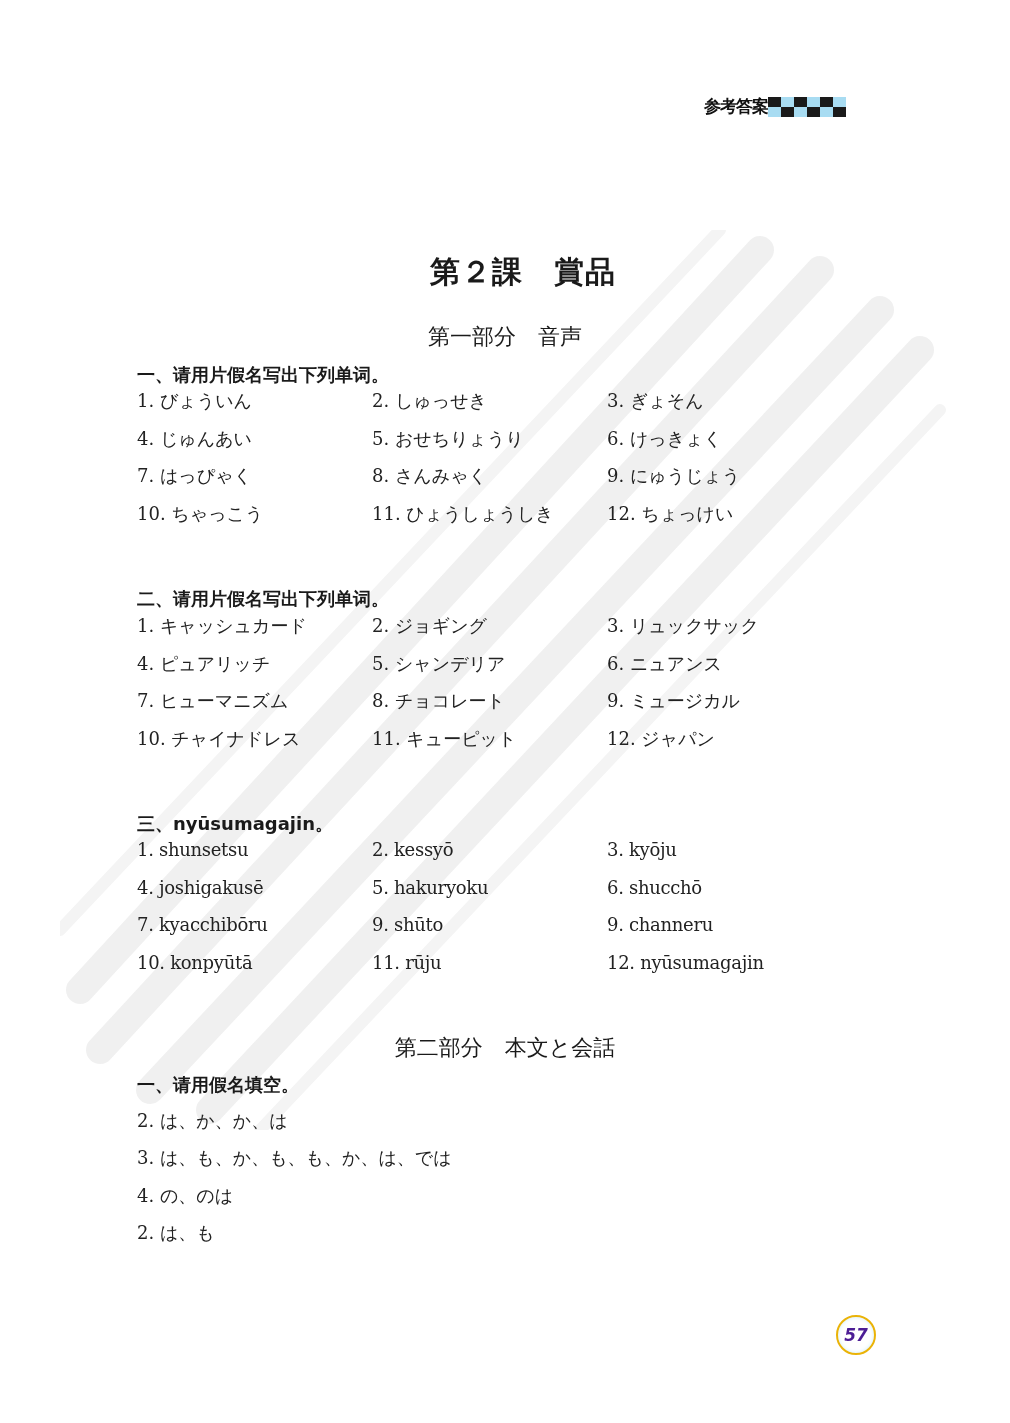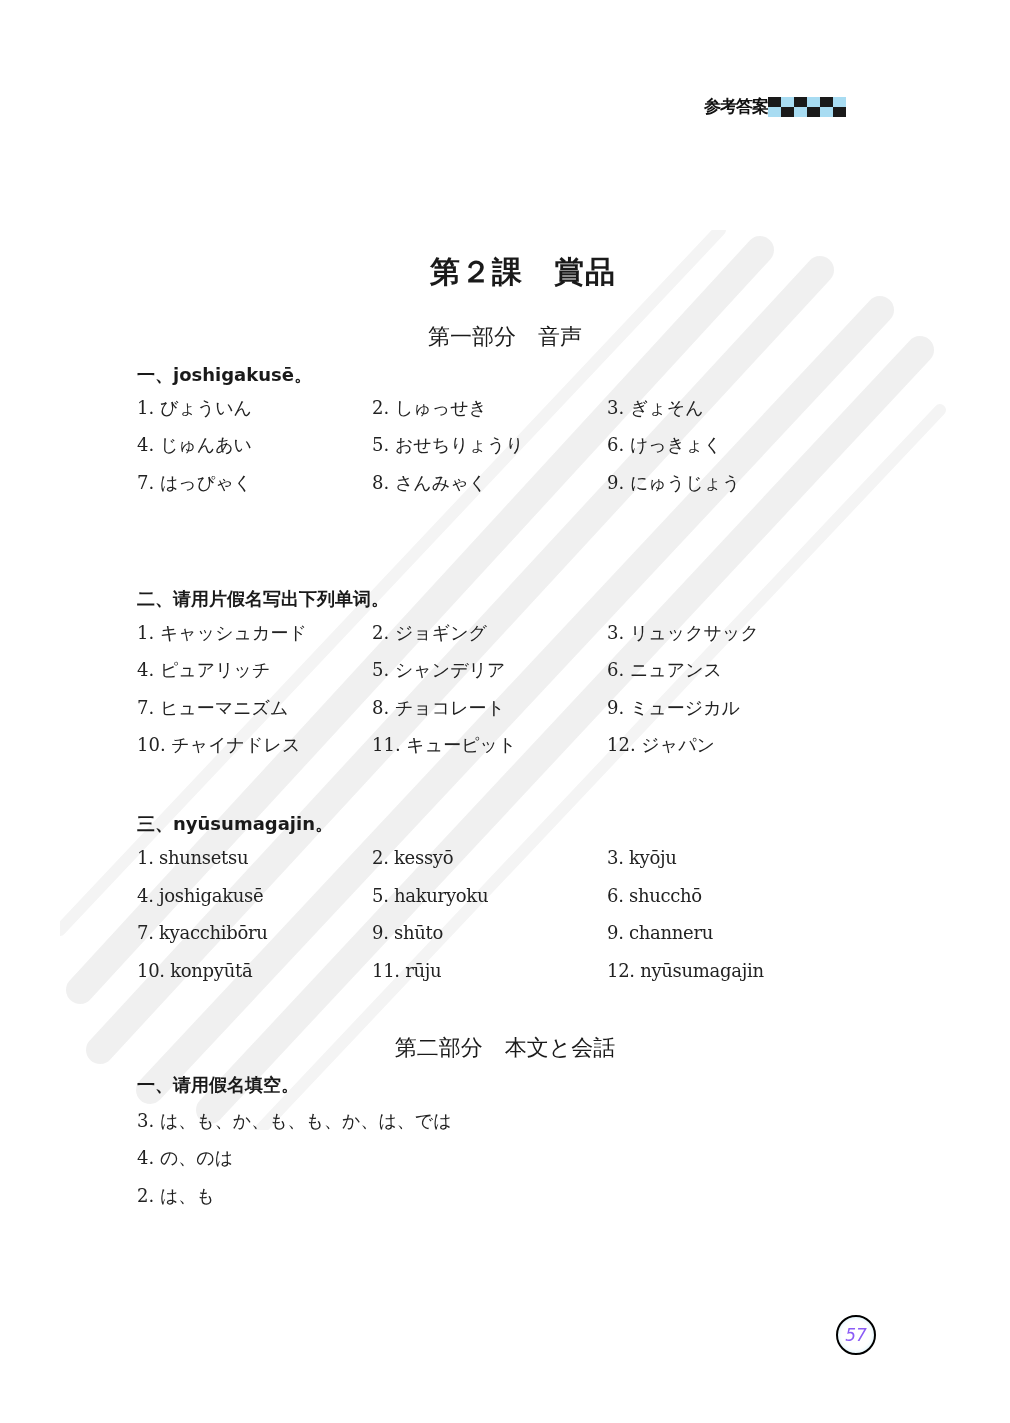--- a/index.html
+++ b/index.html
@@ -32,34 +32,34 @@
   }
   .part-title {
     position: absolute; left: 0; width: 1010px; text-align: center;
     font-family: "DejaVu Sans", "Liberation Sans", sans-serif; font-size: 22px; color: #1a1a1a;
   }
   .sec-title {
     position: absolute; left: 137px;
     font-family: "DejaVu Sans", "Liberation Sans", sans-serif; font-weight: bold; font-size: 18px; color: #1a1a1a;
   }
   .grid { position: absolute; left: 137px; width: 700px; }
-  .grid .row { height: 37.5px; display: flex; align-items: center; }
+  .grid .row { height: 37.5px; display: flex; }
   .grid .cell { font-size: 18px; color: #222; white-space: nowrap; }
   .grid .c0 { width: 235px; }
   .grid .c1 { width: 235px; }
   .grid .c2 { width: 230px; }
   .grid.romaji .cell { font-family: "DejaVu Serif", serif; font-size: 18px; letter-spacing: -0.3px; }
   .fill-list { position: absolute; left: 137px; }
   .fill-list .line { height: 37.5px; display: flex; align-items: center; font-size: 18px; color: #222; white-space: nowrap; }
 
   .page-num {
     position: absolute; left: 836px; top: 1315px; width: 36px; height: 36px; border-radius: 50%;
-    border: 2px solid #000000; box-shadow: 0 0 4px #cdeefb inset;
+    border: 2px solid #eab308; box-shadow: 0 0 4px #cdeefb inset;
     display: flex; align-items: center; justify-content: center;
-    font-family: "DejaVu Sans", "Liberation Sans", sans-serif; font-style: italic; font-size: 17px; color: #8b5cf6;
+    font-family: "DejaVu Sans", "Liberation Sans", sans-serif; font-style: italic; font-size: 17px; color: #4c1d95; font-weight: bold;
   }
 </style>
 </head>
 <body>
 
 <svg class="watermark" viewBox="0 0 900 900">
   <g stroke="#efefef" stroke-width="28" stroke-linecap="round" fill="none" opacity="0.9">
     <line x1="40" y1="820" x2="760" y2="40"></line>
     <line x1="90" y1="860" x2="820" y2="80"></line>
     <line x1="20" y1="760" x2="700" y2="20"></line>
@@ -87,36 +87,41 @@
       <span class="l"></span>
       <span class="d"></span>
   </div>
 </div>
 
 <div class="content">
   <div class="lesson-title">第２課　賞品</div>
 
   <div class="part-title" style="top:322px">第一部分　音声</div>
 
-  <div class="sec-title" style="top:363px">一、joshigakusē。</div>
+  <div class="sec-title" style="top:363px">一、请用片假名写出下列单词。</div>
   <div class="grid" style="top:389px">
     <div class="row">
       <span class="cell c0">1. びょういん</span>
       <span class="cell c1">2. しゅっせき</span>
       <span class="cell c2">3. ぎょそん</span>
     </div>
     <div class="row">
       <span class="cell c0">4. じゅんあい</span>
       <span class="cell c1">5. おせちりょうり</span>
       <span class="cell c2">6. けっきょく</span>
     </div>
     <div class="row">
       <span class="cell c0">7. はっぴゃく</span>
       <span class="cell c1">8. さんみゃく</span>
       <span class="cell c2">9. にゅうじょう</span>
+    </div>
+    <div class="row">
+      <span class="cell c0">10. ちゃっこう</span>
+      <span class="cell c1">11. ひょうしょうしき</span>
+      <span class="cell c2">12. ちょっけい</span>
     </div>
   </div>
 
   <div class="sec-title" style="top:587px">二、请用片假名写出下列单词。</div>
   <div class="grid" style="top:614px">
     <div class="row">
       <span class="cell c0">1. キャッシュカード</span>
       <span class="cell c1">2. ジョギング</span>
       <span class="cell c2">3. リュックサック</span>
     </div>
@@ -157,19 +162,20 @@
     <div class="row">
       <span class="cell c0">10. konpyūtā</span>
       <span class="cell c1">11. rūju</span>
       <span class="cell c2">12. nyūsumagajin</span>
     </div>
   </div>
 
   <div class="part-title" style="top:1033px; left:0;">第二部分　本文と会話</div>
   <div class="sec-title" style="top:1073px">一、请用假名填空。</div>
   <div class="fill-list" style="top:1102px">
+    <div class="line">2. は、か、か、は</div>
     <div class="line">3. は、も、か、も、も、か、は、では</div>
     <div class="line">4. の、のは</div>
     <div class="line">2. は、も</div>
   </div>
 </div>
 
 <div class="page-num">57</div>
 
 </body></html>

